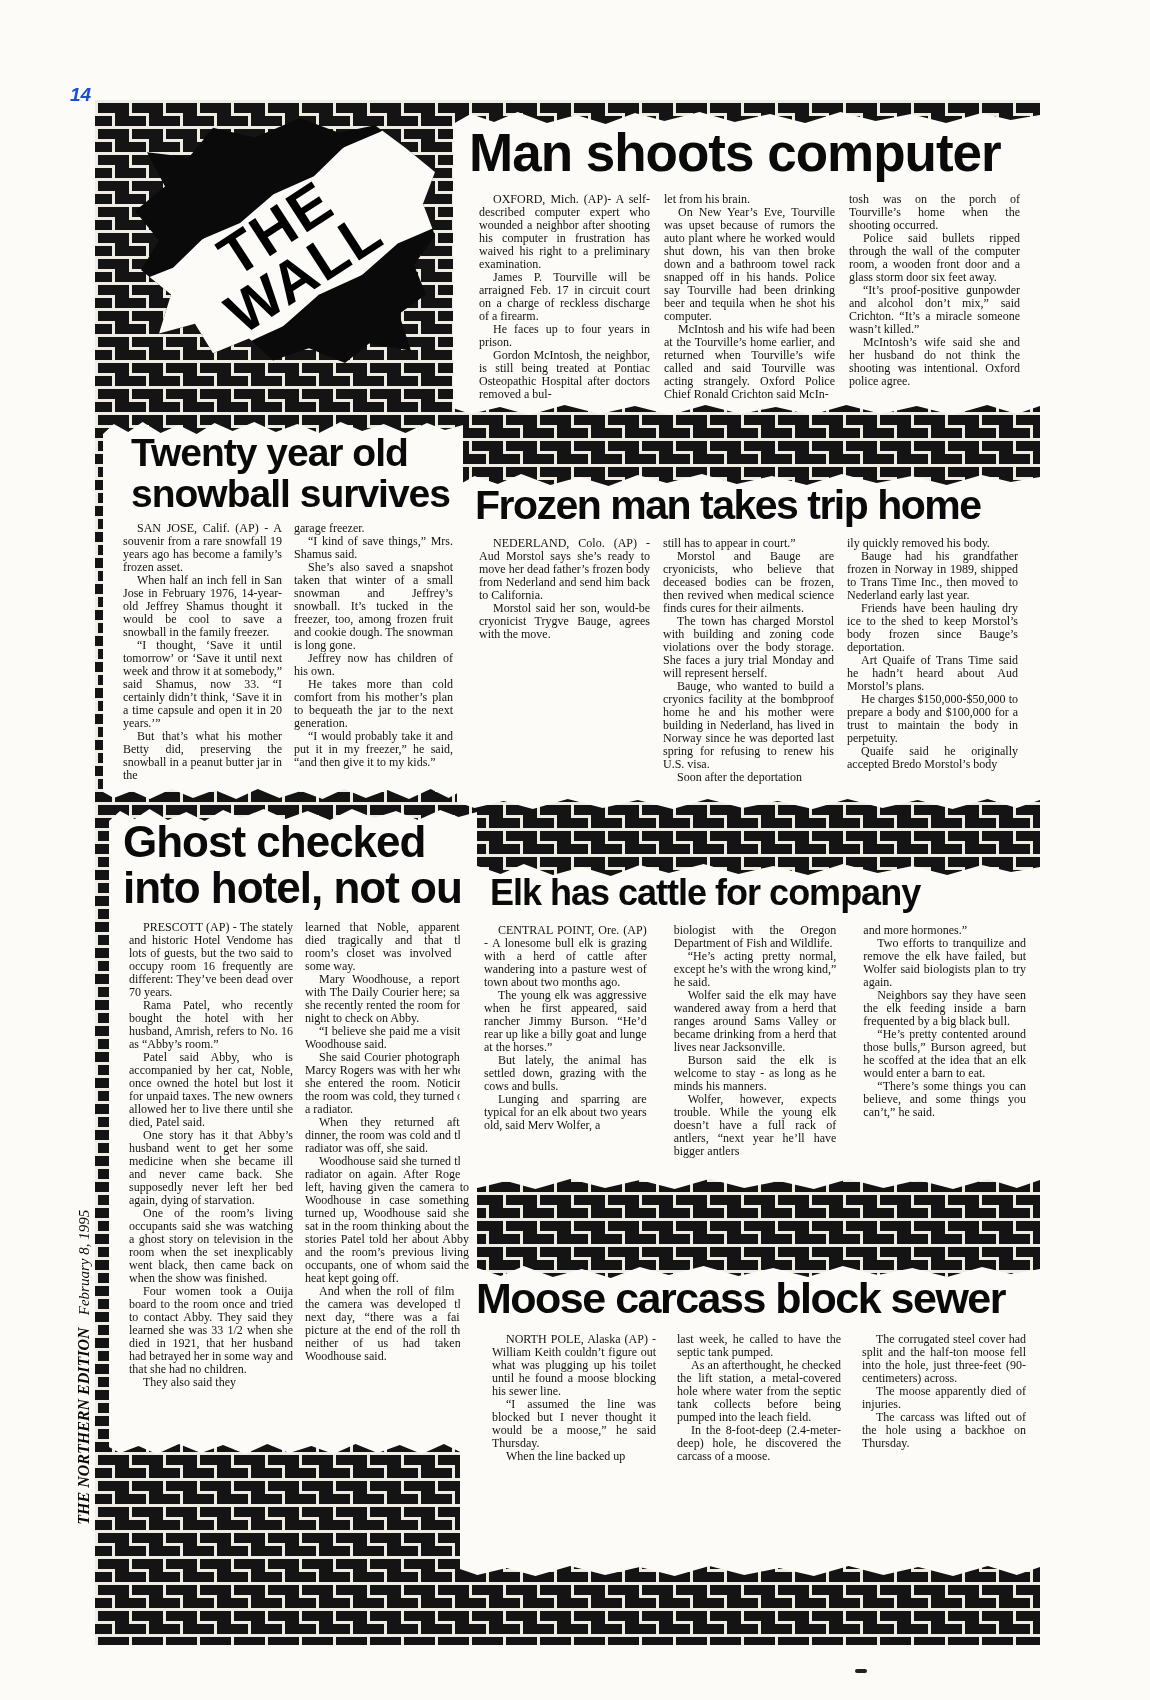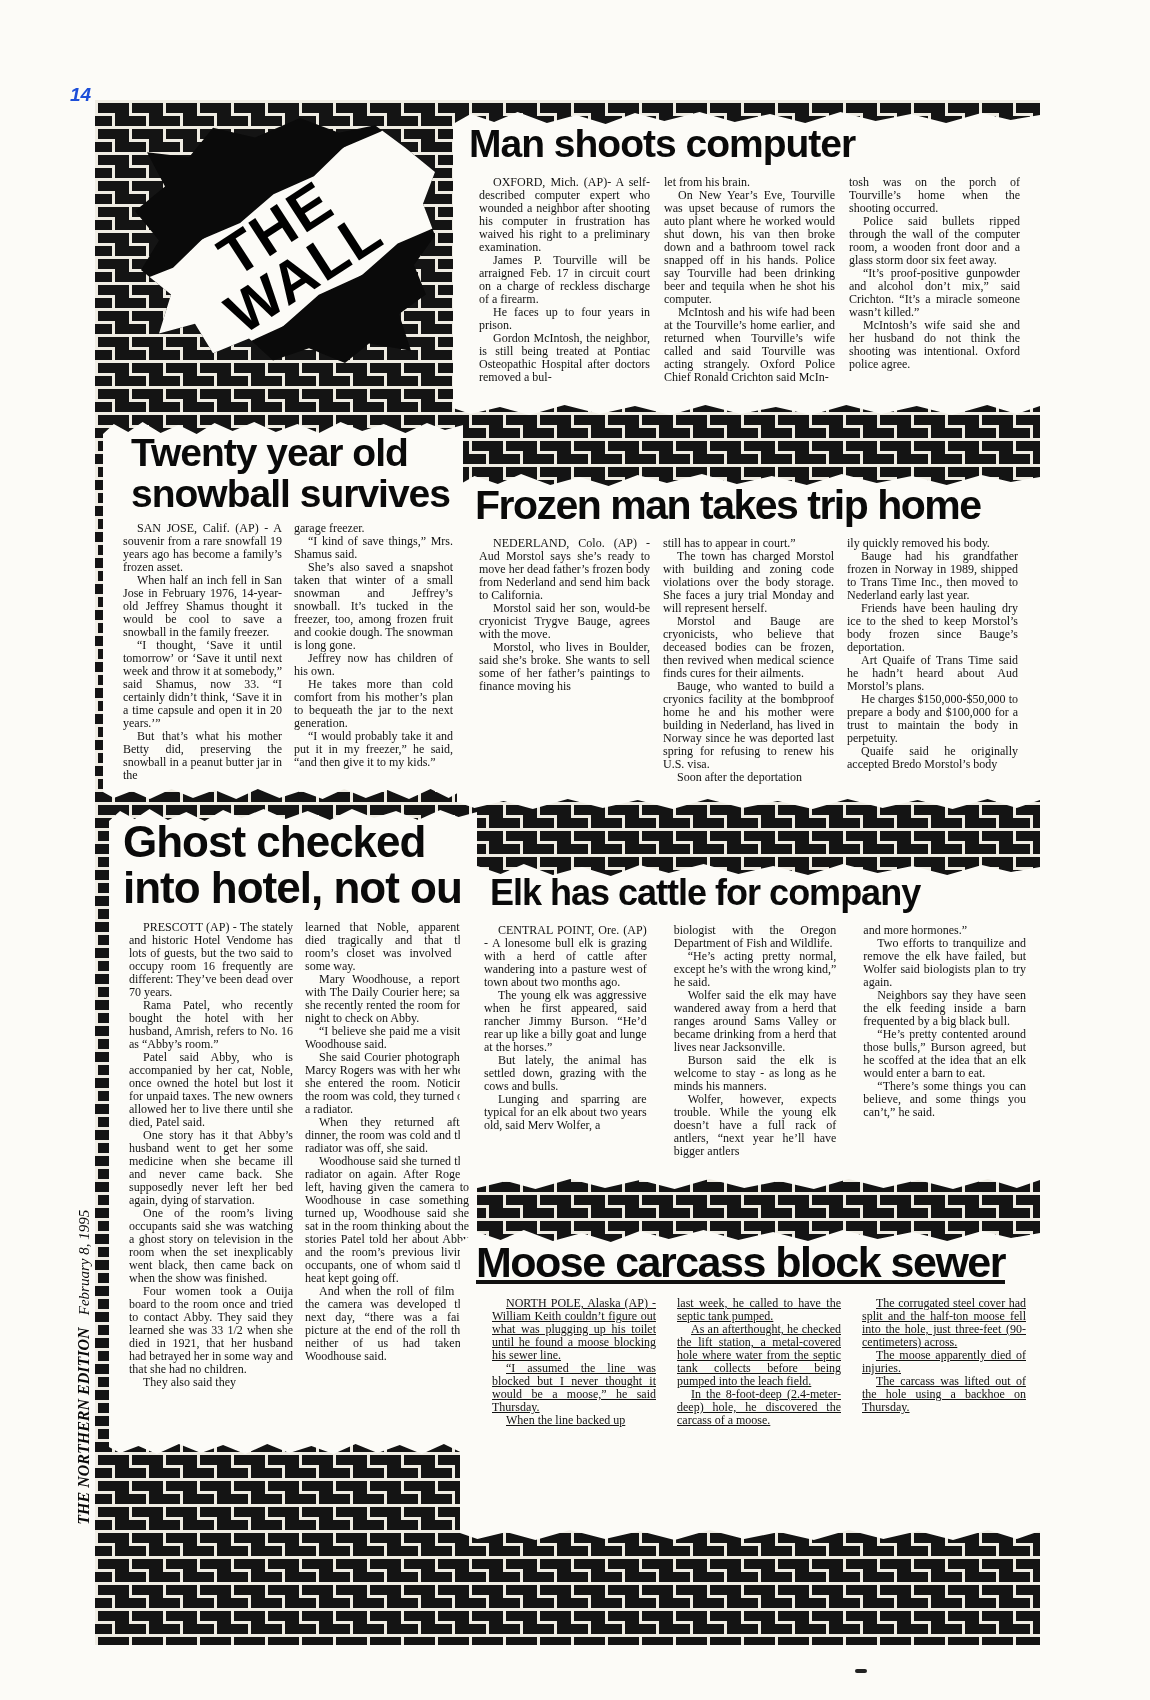--- a/index.html
+++ b/index.html
@@ -26,40 +26,40 @@
   
   .hl{font-family:"Liberation Sans",sans-serif;font-weight:bold;color:#0a0a0a;margin:0;
       letter-spacing:-1px;white-space:nowrap;}
   .hl-line{display:block;}
   .cols{display:flex;}
   .col{font-size:12px;line-height:13px;text-align:justify;}
   .para{margin:0;text-indent:14px;}
   .para.cont{text-indent:0;}
   
   .a1{left:358px;top:10px;width:587px;height:308px;}
-  .a1 .hl{font-size:39px;padding:12px 0 8px 16px;}
+  .a1 .hl{font-size:53px;padding:12px 0 8px 16px;}
   .a1 .cols{padding:2px 16px 0 26px;gap:14px;}
   .a1 .col{width:171px;}
   .a2{left:8px;top:320px;width:360px;height:382px;}
   .a2 .hl{font-size:39px;line-height:41px;padding:12px 0 8px 28px;}
   .a2 .cols{padding:0 10px 0 20px;gap:12px;}
   .a2 .col{width:160px;}
   .a3{left:362px;top:372px;width:583px;height:340px;}
   .a3 .hl{font-size:41px;letter-spacing:-1.5px;padding:10px 0 8px 18px;}
   .a3 .cols{padding:0 14px 0 22px;gap:13px;}
   .a3 .col{width:171px;}
   .a4{left:14px;top:707px;width:368px;height:650px;}
   .a4 .hl{font-size:44px;line-height:46px;padding:12px 0 10px 14px;}
   .a4 .cols{padding:0 8px 0 20px;gap:12px;}
   .a4 .col{width:164px;}
   .a5{left:365px;top:762px;width:580px;height:330px;}
   .a5 .hl{font-size:36px;padding:10px 0 10px 30px;}
   .a5 .cols{padding:0 14px 0 24px;gap:27px;}
   .a5 .col{width:168px;}
-  .a6{left:365px;top:1128px;width:580px;height:315px;text-decoration:underline;}
+  .a6{left:365px;top:1164px;width:580px;height:315px;}
   .a6 .hl{font-size:43px;letter-spacing:-1.5px;padding:10px 0 10px 16px;}
   .a6 .cols{padding:0 14px 0 24px;gap:13px;}
   .a6 .col{width:168px;margin-left:8px;}
   
   .logo{position:absolute;left:40px;top:18px;width:300px;height:245px;background:#0a0a0a;
     clip-path:polygon(55% 0%,68% 6%,80% 3%,90% 12%,100% 22%,96% 35%,100% 48%,93% 60%,97% 72%,
       88% 80%,92% 95%,78% 92%,70% 100%,58% 94%,46% 99%,38% 90%,26% 96%,20% 84%,8% 88%,12% 72%,
       2% 62%,8% 50%,0% 38%,10% 28%,4% 14%,18% 16%,26% 4%,40% 8%);}
   .logo-band{position:absolute;left:-4%;top:30%;width:112%;background:#fcfbf7;
     transform:rotate(-33deg);text-align:center;padding:6px 0 10px 0;
@@ -147,26 +147,25 @@
     </section>
 
     <section class="patch torn a3">
       <h1 class="hl">
         <span class="hl-line">Frozen man takes trip home</span>
       </h1>
       <div class="cols">
         <div class="col">
             <p class="para">NEDERLAND, Colo. (AP) -Aud Morstol says she’s ready to move her dead father’s frozen body from Nederland and send him back to California.</p>
             <p class="para">Morstol said her son, would-be cryonicist Trygve Bauge, agrees with the move.</p>
-            <p class="para">Morstol, who lives in Boulder, said she’s broke. She wants to sell some of her father’s paintings to finance moving his</p>
           </div>
         <div class="col">
             <p class="para cont">still has to appear in court.”</p>
+            <p class="para">Morstol and Bauge are cryonicists, who believe that deceased bodies can be frozen, then revived when medical science finds cures for their ailments.</p>
             <p class="para">The town has charged Morstol with building and zoning code violations over the body storage. She faces a jury trial Monday and will represent herself.</p>
-            <p class="para">Morstol and Bauge are cryonicists, who believe that deceased bodies can be frozen, then revived when medical science finds cures for their ailments.</p>
             <p class="para">Bauge, who wanted to build a cryonics facility at the bombproof home he and his mother were building in Nederland, has lived in Norway since he was deported last spring for refusing to renew his U.S. visa.</p>
             <p class="para">Soon after the deportation</p>
           </div>
         <div class="col">
             <p class="para cont">ily quickly removed his body.</p>
             <p class="para">Bauge had his grandfather frozen in Norway in 1989, shipped to Trans Time Inc., then moved to Nederland early last year.</p>
             <p class="para">Friends have been hauling dry ice to the shed to keep Morstol’s body frozen since Bauge’s deportation.</p>
             <p class="para">Art Quaife of Trans Time said he hadn’t heard about Aud Morstol’s plans.</p>
             <p class="para">He charges $150,000-$50,000 to prepare a body and $100,000 for a trust to maintain the body in perpetuity.</p>
             <p class="para">Quaife said he originally accepted Bredo Morstol’s body</p>

